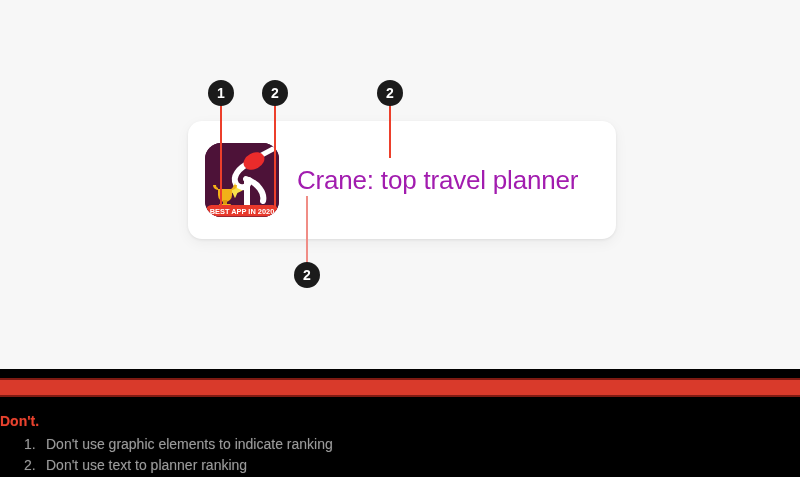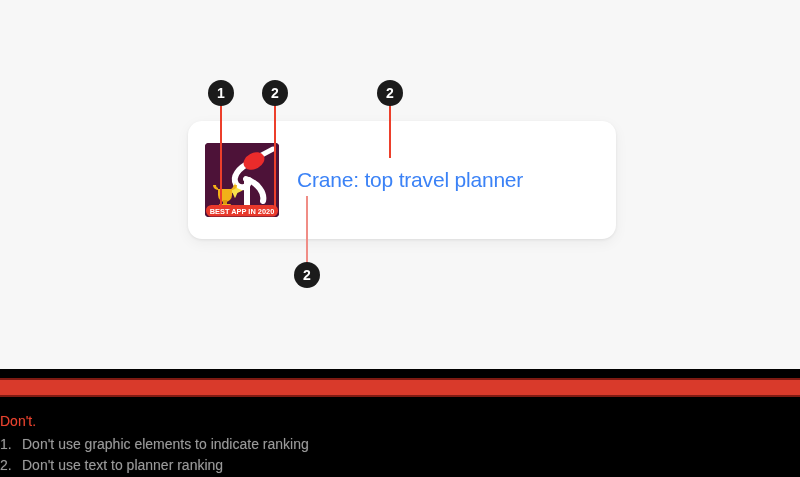--- a/index.html
+++ b/index.html
@@ -39,39 +39,39 @@
     display: flex;
     align-items: center;
     box-sizing: border-box;
     padding-left: 17px;
   }
 
   
   .app-icon {
     width: 74px;
     height: 74px;
-    border-radius: 4px;
+    border-radius: 16px;
     overflow: hidden;
     flex: none;
     position: relative;
     background: #4d1238;
   }
   .app-icon svg { display: block; }
 
   
   .app-text {
     margin-left: 18px;
     display: flex;
     flex-direction: column;
     justify-content: center;
   }
   .app-title {
-    font-size: 21px;
+    font-size: 26px;
     line-height: 32px;
-    color: #3b82f6;
+    color: #a21caf;
     letter-spacing: -0.2px;
     white-space: nowrap;
   }
   .app-subtitle {
     font-size: 14px;
     line-height: 18px;
     color: #1a8a54;
     margin-top: 6px;
     white-space: nowrap;
   }
@@ -119,39 +119,40 @@
     background: #d93a2b;
     border-top: 2px solid #7f1a12;
     border-bottom: 2px solid #7f1a12;
     box-sizing: border-box;
   }
   #dont-label {
     position: absolute;
     left: 0px;
     top: 44px;
     font-size: 14px;
-    font-weight: normal;
+    font-weight: bold;
     color: #e8422e;
     text-shadow: 0 0 1px #5a1b13;
     white-space: nowrap;
   }
   .dont-list {
     position: absolute;
     left: 0px;
     top: 65px;
     margin: 0;
     padding: 0;
     list-style: none;
   }
   .dont-item {
     font-size: 14px;
     color: #9a9a9a;
     line-height: 21px;
     white-space: nowrap;
     text-shadow: 0 0 1px #3a3a3a;
+    margin-left: 24px;
   }
   .dont-num {
     display: inline-block;
     width: 22px;
   }
 </style>
 </head>
 <body>
 
 <div id="canvas">

